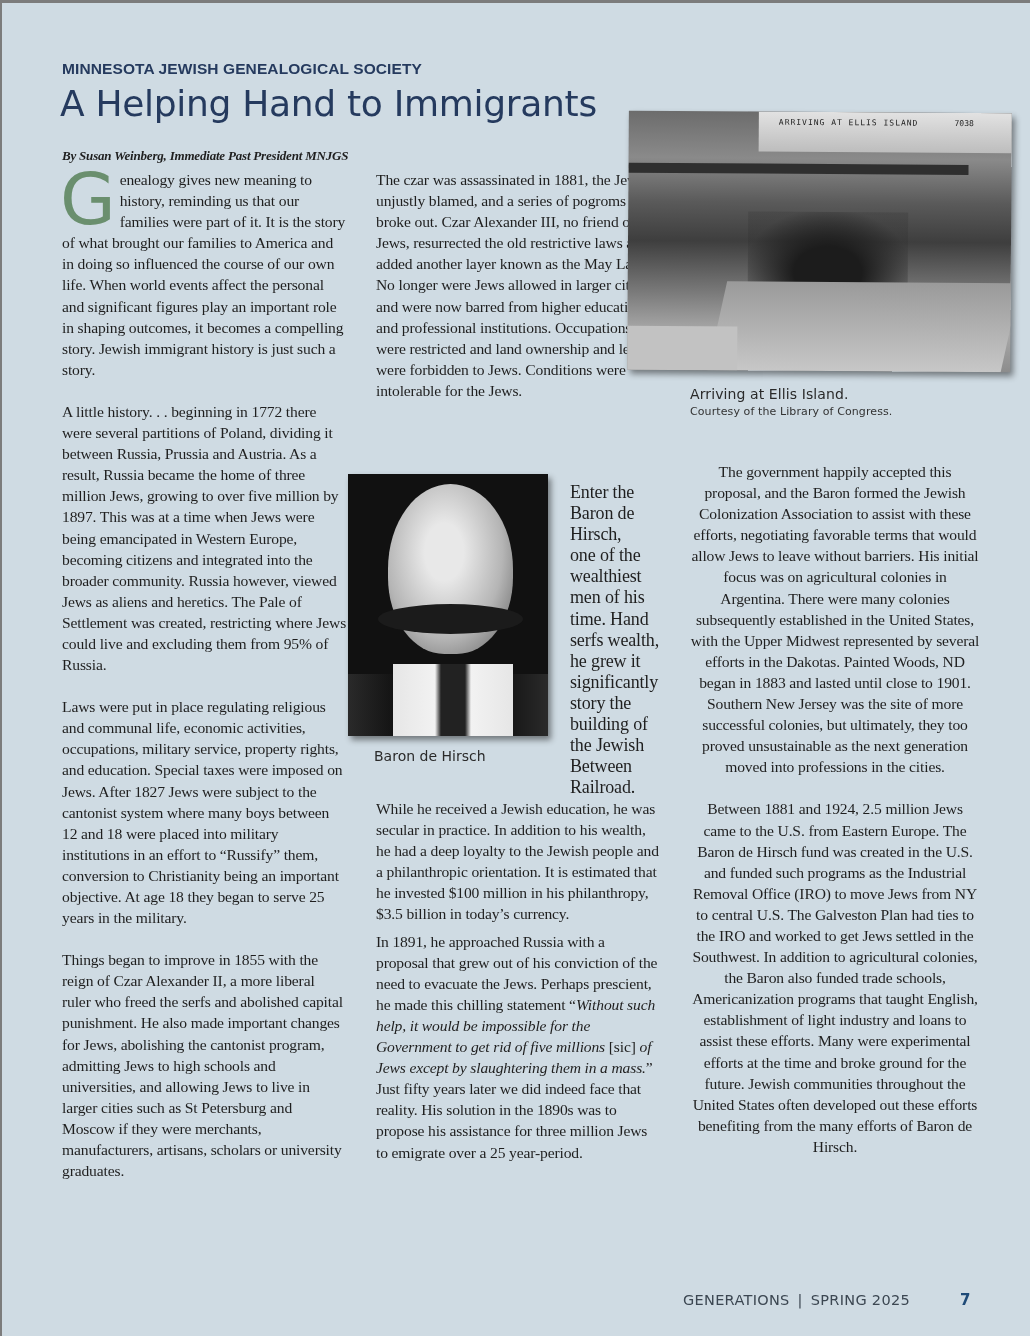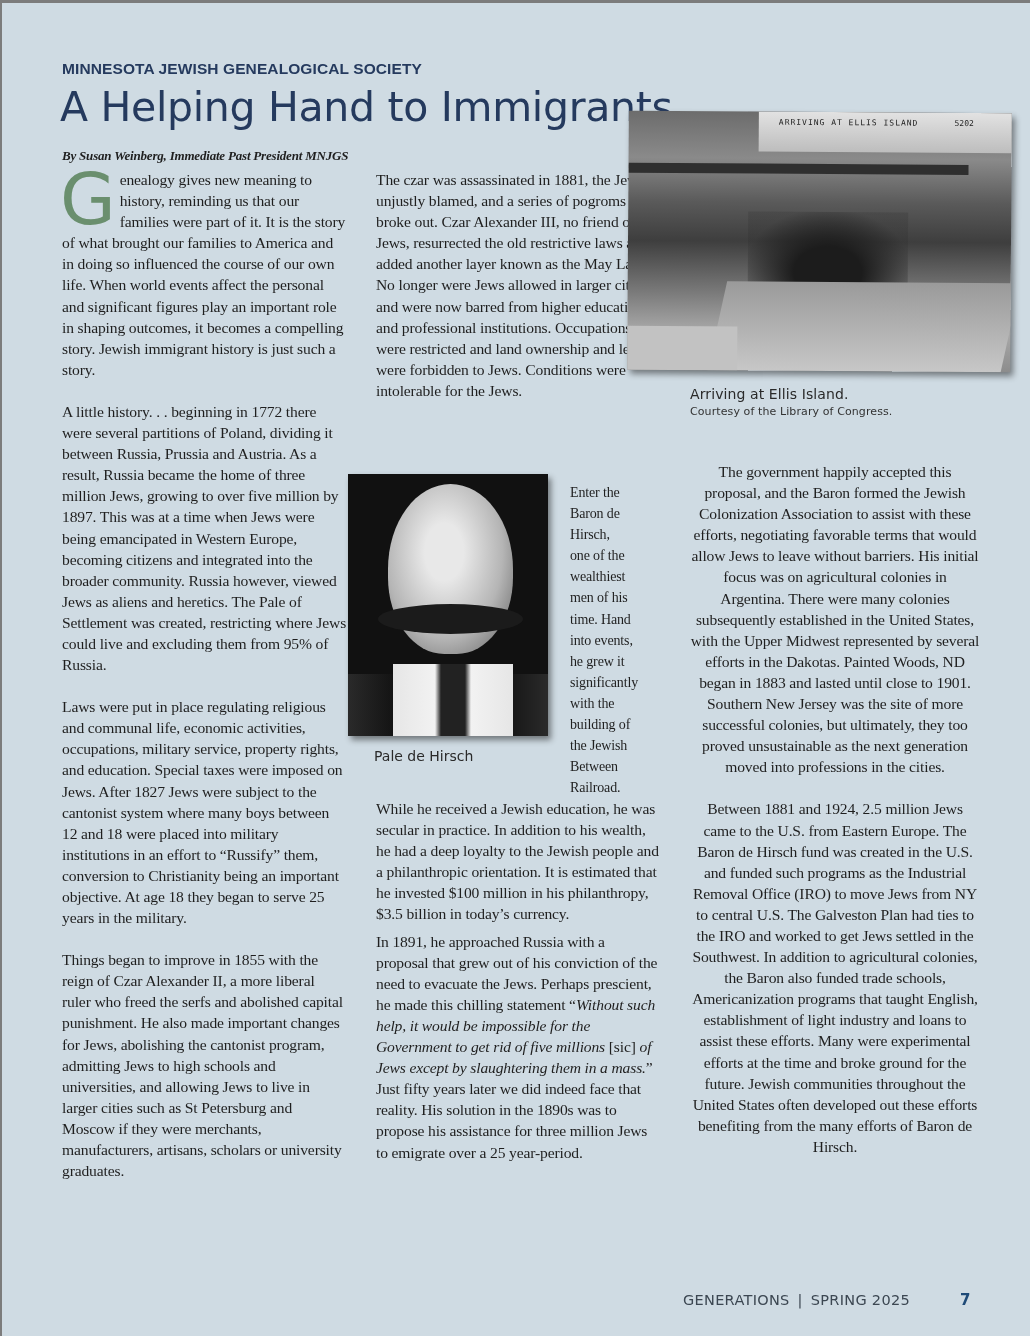--- a/index.html
+++ b/index.html
@@ -15,21 +15,21 @@
 
   .org {
     position: absolute; left: 62px; top: 60px;
     font-family: "Liberation Sans", "DejaVu Sans", sans-serif;
     font-weight: bold; font-size: 15.5px; letter-spacing: 0.1px;
     color: #253a5e;
   }
   .title {
     position: absolute; left: 60px; top: 83px;
     font-family: "DejaVu Sans", "Liberation Sans", sans-serif;
-    font-weight: normal; font-size: 41px; letter-spacing: -0.3px;
+    font-weight: normal; font-size: 36px; letter-spacing: -0.3px;
     color: #253a5e;
   }
   .byline {
     position: absolute; left: 62px; top: 148px;
     font-style: italic; font-weight: bold; font-size: 13px;
     letter-spacing: -0.2px;
   }
 
   .col { position: absolute; font-size: 15.6px; line-height: 21.1px; letter-spacing: -0.15px; }
   .col p { margin: 0; }
@@ -83,21 +83,21 @@
   .photo-baron .collar { position: absolute; left: 45px; top: 190px; width: 120px; height: 72px; background: linear-gradient(90deg, #e6e6e6 0%, #f2f2f2 35%, #222 40%, #222 60%, #f2f2f2 65%, #e6e6e6 100%); }
   .photo-baron .coat { position: absolute; left: 0; top: 200px; width: 200px; height: 62px; background: linear-gradient(90deg, #2a2a2a 0%, transparent 25%, transparent 75%, #2a2a2a 100%); }
 
   .cap-baron {
     position: absolute; left: 374px; top: 748px;
     font-family: "DejaVu Sans", "Liberation Sans", sans-serif;
     font-size: 14px; color: #2a2a2a;
   }
   .wrap-text {
     position: absolute; left: 570px; top: 482px; width: 95px;
-    font-size: 14px; line-height: 21.1px; letter-spacing: -0.15px;
+    font-size: 18px; line-height: 21.1px; letter-spacing: -0.15px;
   }
   .wrap-text span { display: block; white-space: nowrap; }
   .c2b { position: absolute; left: 376px; top: 798px; width: 285px; font-size: 15.6px; line-height: 21.1px; letter-spacing: -0.15px; }
   .c2b p { margin: 0; }
   .c2b p + p { margin-top: 6px; }
   .c2b em { font-style: italic; }
 
   .footer {
     position: absolute; left: 683px; top: 1292px;
     font-family: "DejaVu Sans", "Liberation Sans", sans-serif;
@@ -131,47 +131,47 @@
   <p>The czar was assassinated in 1881, the Jews unjustly blamed, and a series of pogroms broke out. Czar Alexander III, no friend of the Jews, resurrected the old restrictive laws and added another layer known as the May Laws. No longer were Jews allowed in larger cities and were now barred from higher education and professional institutions. Occupations were restricted and land ownership and leases were forbidden to Jews. Conditions were intolerable for the Jews.</p>
 </div>
 
 <div class="photo-ellis">
   <div class="sky"></div>
   <div class="deck"></div>
   <div class="crowd"></div>
   <div class="ramp"></div>
   <div class="rail"></div>
   <div class="caption-text">ARRIVING AT ELLIS ISLAND</div>
-  <div class="plate-no">5202</div>
+  <div class="plate-no">7038</div>
 </div>
 <div class="cap-ellis">
   <div class="main">Arriving at Ellis Island.</div>
   <div class="sub">Courtesy of the Library of Congress.</div>
 </div>
 
 <div class="photo-baron">
   <div class="coat"></div>
   <div class="head"></div>
   <div class="moustache"></div>
   <div class="collar"></div>
 </div>
-<div class="cap-baron">Pale de Hirsch</div>
+<div class="cap-baron">Baron de Hirsch</div>
 
 <div class="wrap-text">
   <span>Enter the</span>
   <span>Baron de</span>
   <span>Hirsch,</span>
   <span>one of the</span>
   <span>wealthiest</span>
   <span>men of his</span>
   <span>time. Hand</span>
-  <span>into events,</span>
+  <span>serfs wealth,</span>
   <span>he grew it</span>
   <span>significantly</span>
-  <span>with the</span>
+  <span>story the</span>
   <span>building of</span>
   <span>the Jewish</span>
   <span>Between</span>
   <span>Railroad.</span>
 </div>
 
 <div class="c2b">
   <p>While he received a Jewish education, he was secular in practice. In addition to his wealth, he had a deep loyalty to the Jewish people and a philanthropic orientation. It is estimated that he invested $100 million in his philanthropy, $3.5 billion in today’s currency.</p>
   <p><span>In 1891, he approached Russia with a proposal that grew out of his conviction of the need to evacuate the Jews. Perhaps prescient, he made this chilling statement “</span><em>Without such help, it would be impossible for the Government to get rid of five millions</em><span> [sic] </span><em>of Jews except by slaughtering them in a mass.</em><span>” Just fifty years later we did indeed face that reality. His solution in the 1890s was to propose his assistance for three million Jews to emigrate over a 25 year-period.</span></p>
 </div>

